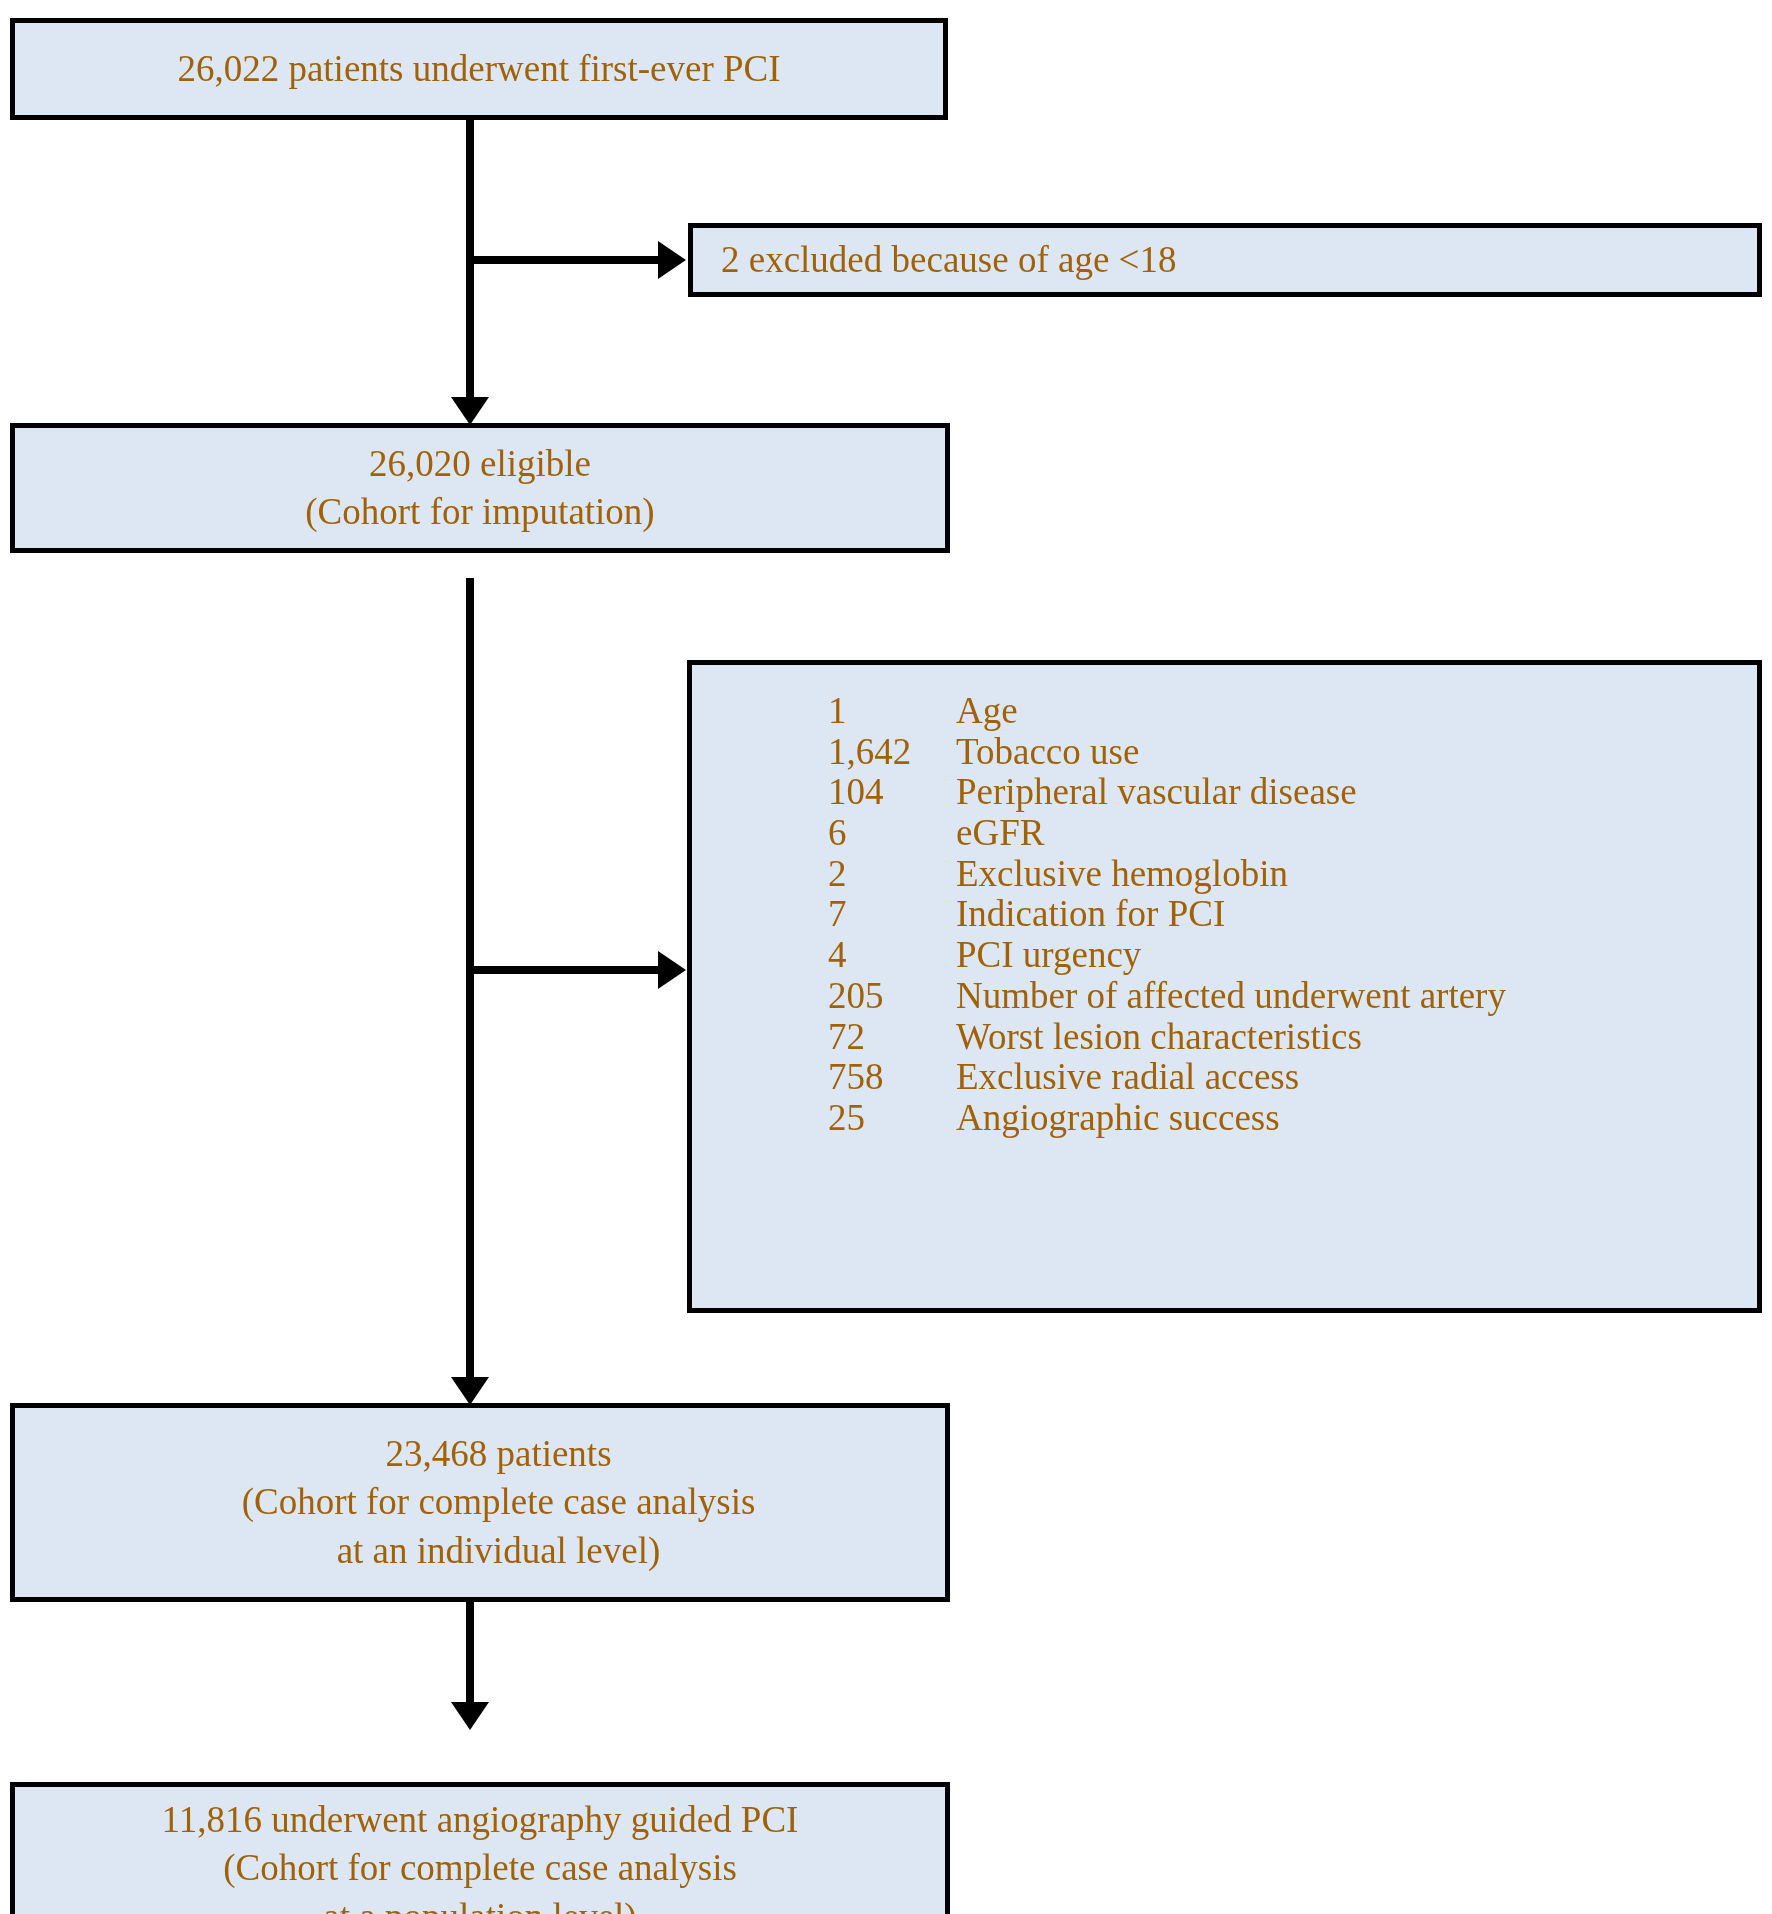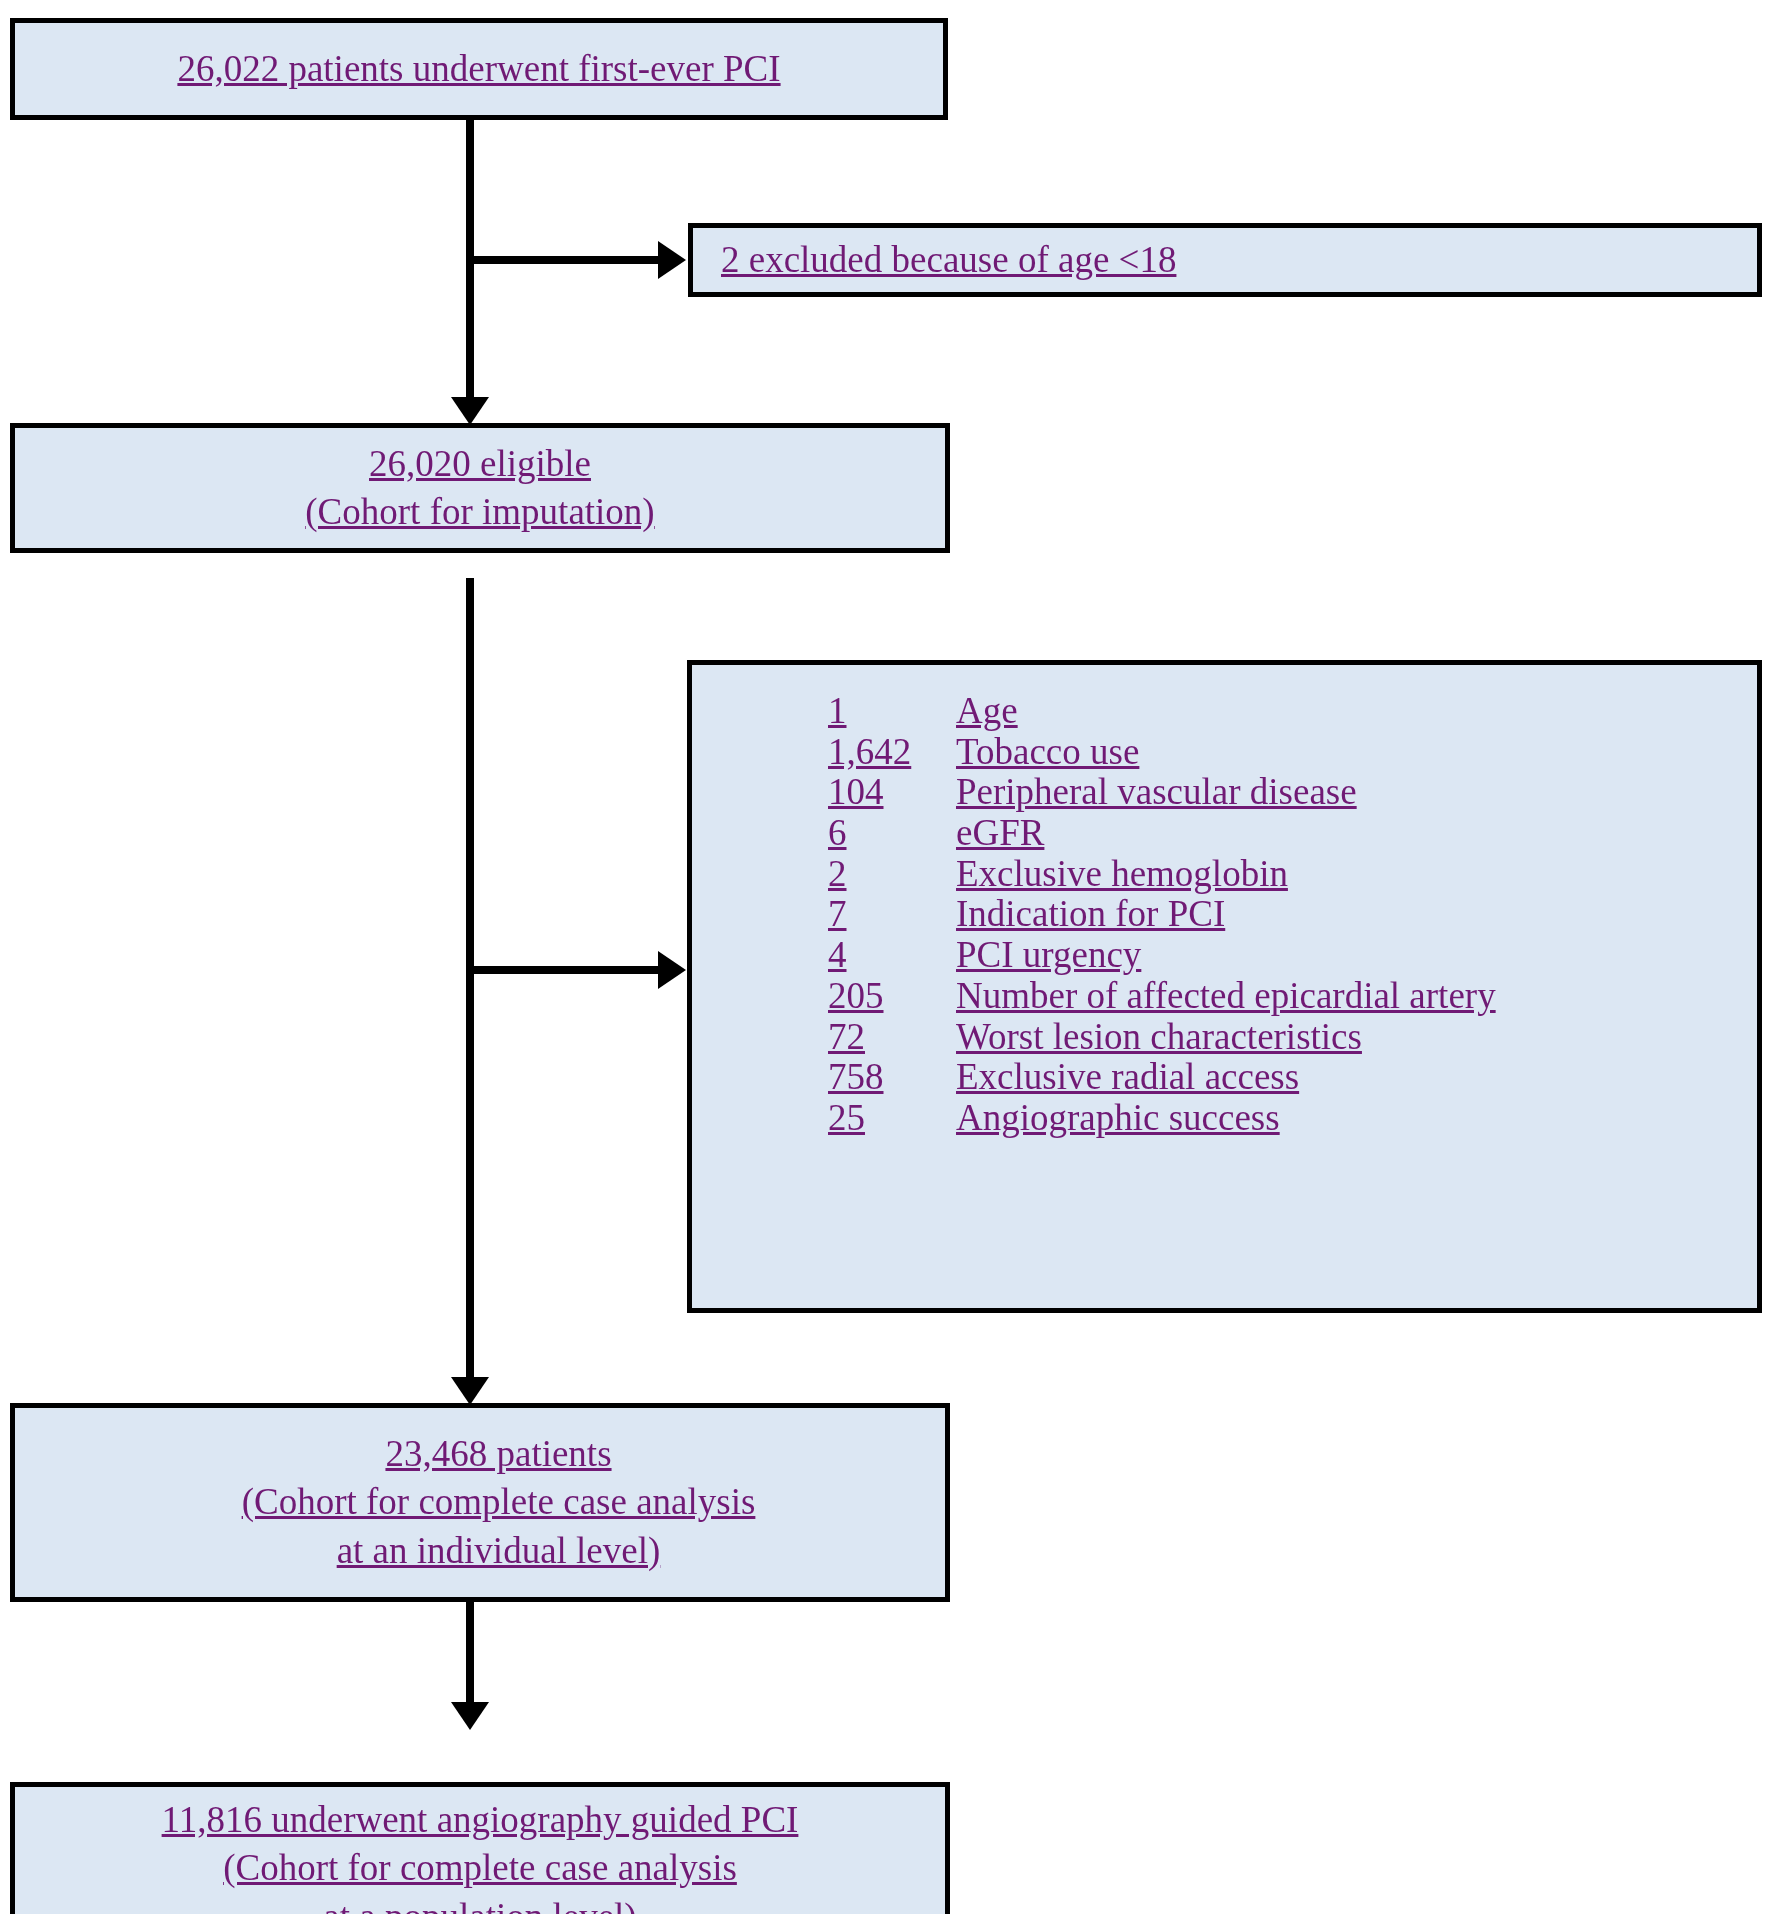--- a/index.html
+++ b/index.html
@@ -23,22 +23,21 @@
     box-sizing: border-box;
     background: #dce7f3;
     border: 5px solid #000000;
     display: flex;
     flex-direction: column;
     align-items: center;
     justify-content: center;
     text-align: center;
     line-height: 1.30;
     font-size: 37px;
-    color: #701a75;
-    text-decoration: underline;
+    color: #a16207;
   }
   .box .line { display: block; white-space: nowrap; }
 
   
   #box-first-ever   { left: 10px;  top: 18px;   width: 938px;  height: 102px; }
   #box-excluded     { left: 688px; top: 223px;  width: 1074px; height: 74px;
                       align-items: flex-start; justify-content: center; text-align: left; padding-left: 28px; }
   #box-eligible     { left: 10px;  top: 423px;  width: 940px;  height: 130px; }
   #box-missing      { left: 687px; top: 660px;  width: 1075px; height: 653px;
                       align-items: flex-start; justify-content: flex-start; text-align: left;
@@ -141,21 +140,21 @@
       <li class="missing-row">
         <span class="missing-count">7</span>
         <span class="missing-label">Indication for PCI</span>
       </li>
       <li class="missing-row">
         <span class="missing-count">4</span>
         <span class="missing-label">PCI urgency</span>
       </li>
       <li class="missing-row">
         <span class="missing-count">205</span>
-        <span class="missing-label">Number of affected epicardial artery</span>
+        <span class="missing-label">Number of affected underwent artery</span>
       </li>
       <li class="missing-row">
         <span class="missing-count">72</span>
         <span class="missing-label">Worst lesion characteristics</span>
       </li>
       <li class="missing-row">
         <span class="missing-count">758</span>
         <span class="missing-label">Exclusive radial access</span>
       </li>
       <li class="missing-row">

